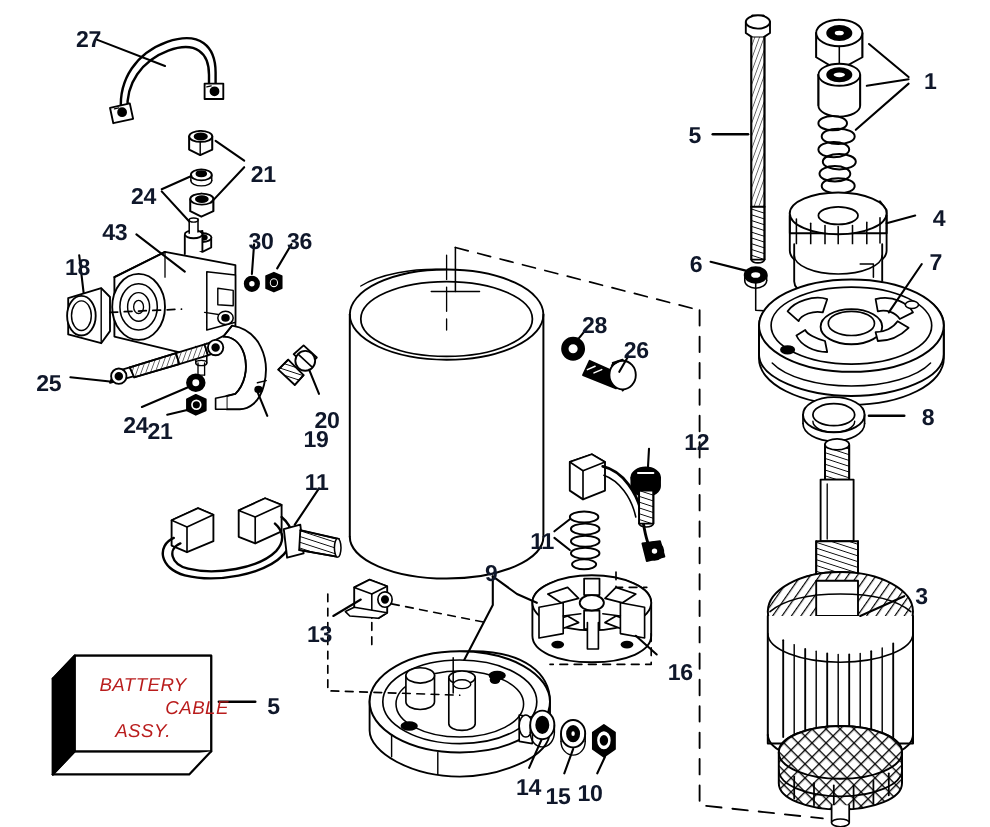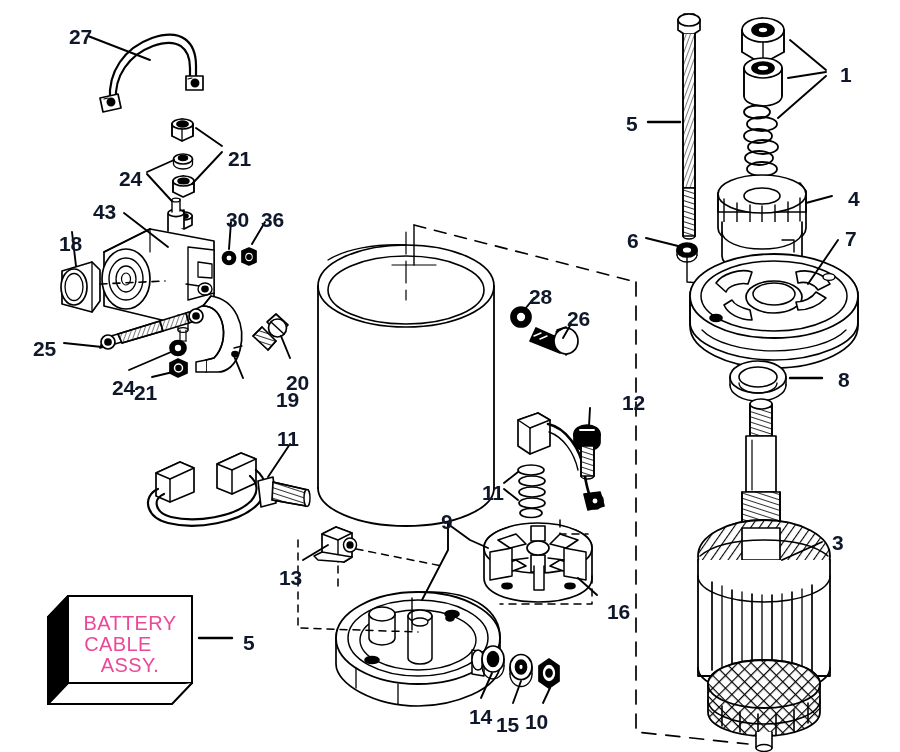--- a/index.html
+++ b/index.html
@@ -5,22 +5,22 @@
 <style>
   html,body{margin:0;padding:0;background:#ffffff;}
   body{width:900px;height:752px;overflow:hidden;
        font-family:"Liberation Sans",sans-serif;color:#000;}
   #stage{position:relative;width:900px;height:752px;background:#fff;}
   #art{position:absolute;left:0;top:0;width:900px;height:752px;}
   .callout{position:absolute;font-family:Liberation Sans, sans-serif;
            font-weight:bold;font-size:21px;line-height:1;color:#0f172a;
            white-space:nowrap;letter-spacing:-0.3px;}
   .boxlabel{position:absolute;font-family:"Liberation Sans",sans-serif;
-            font-size:20px;line-height:20px;color:#ec4899;text-align:center;
-            white-space:nowrap;letter-spacing:0.4px;}
+            font-size:17px;line-height:20px;color:#b91c1c;text-align:center;
+            white-space:nowrap;letter-spacing:0.4px;font-style:italic;}
 </style>
 </head>
 <body>
 
 <div id="stage">
 
   <svg id="art" viewBox="0 0 900 752" xmlns="http://www.w3.org/2000/svg">
 
     <defs>
 
@@ -558,16 +558,16 @@
   <div class="callout" style="left:261px;top:209px;">36</div>
   <div class="callout" style="left:119px;top:168px;">24</div>
   <div class="callout" style="left:112px;top:377px;">24</div>
   <div class="callout" style="left:33px;top:338px;">25</div>
   <div class="callout" style="left:567px;top:308px;">26</div>
   <div class="callout" style="left:69px;top:26px;">27</div>
   <div class="callout" style="left:529px;top:286px;">28</div>
   <div class="callout" style="left:93px;top:201px;">43</div>
 
   <div class="boxlabel" style="left:68px;top:613px;width:124px;">BATTERY</div>
-  <div class="boxlabel" style="left:56px;top:634px;width:124px;">CABLE</div>
+  <div class="boxlabel" style="left:84px;top:634px;width:124px;text-align:right;">CABLE</div>
   <div class="boxlabel" style="left:68px;top:655px;width:124px;">ASSY.</div>
 
 </div>
 
 </body></html>

